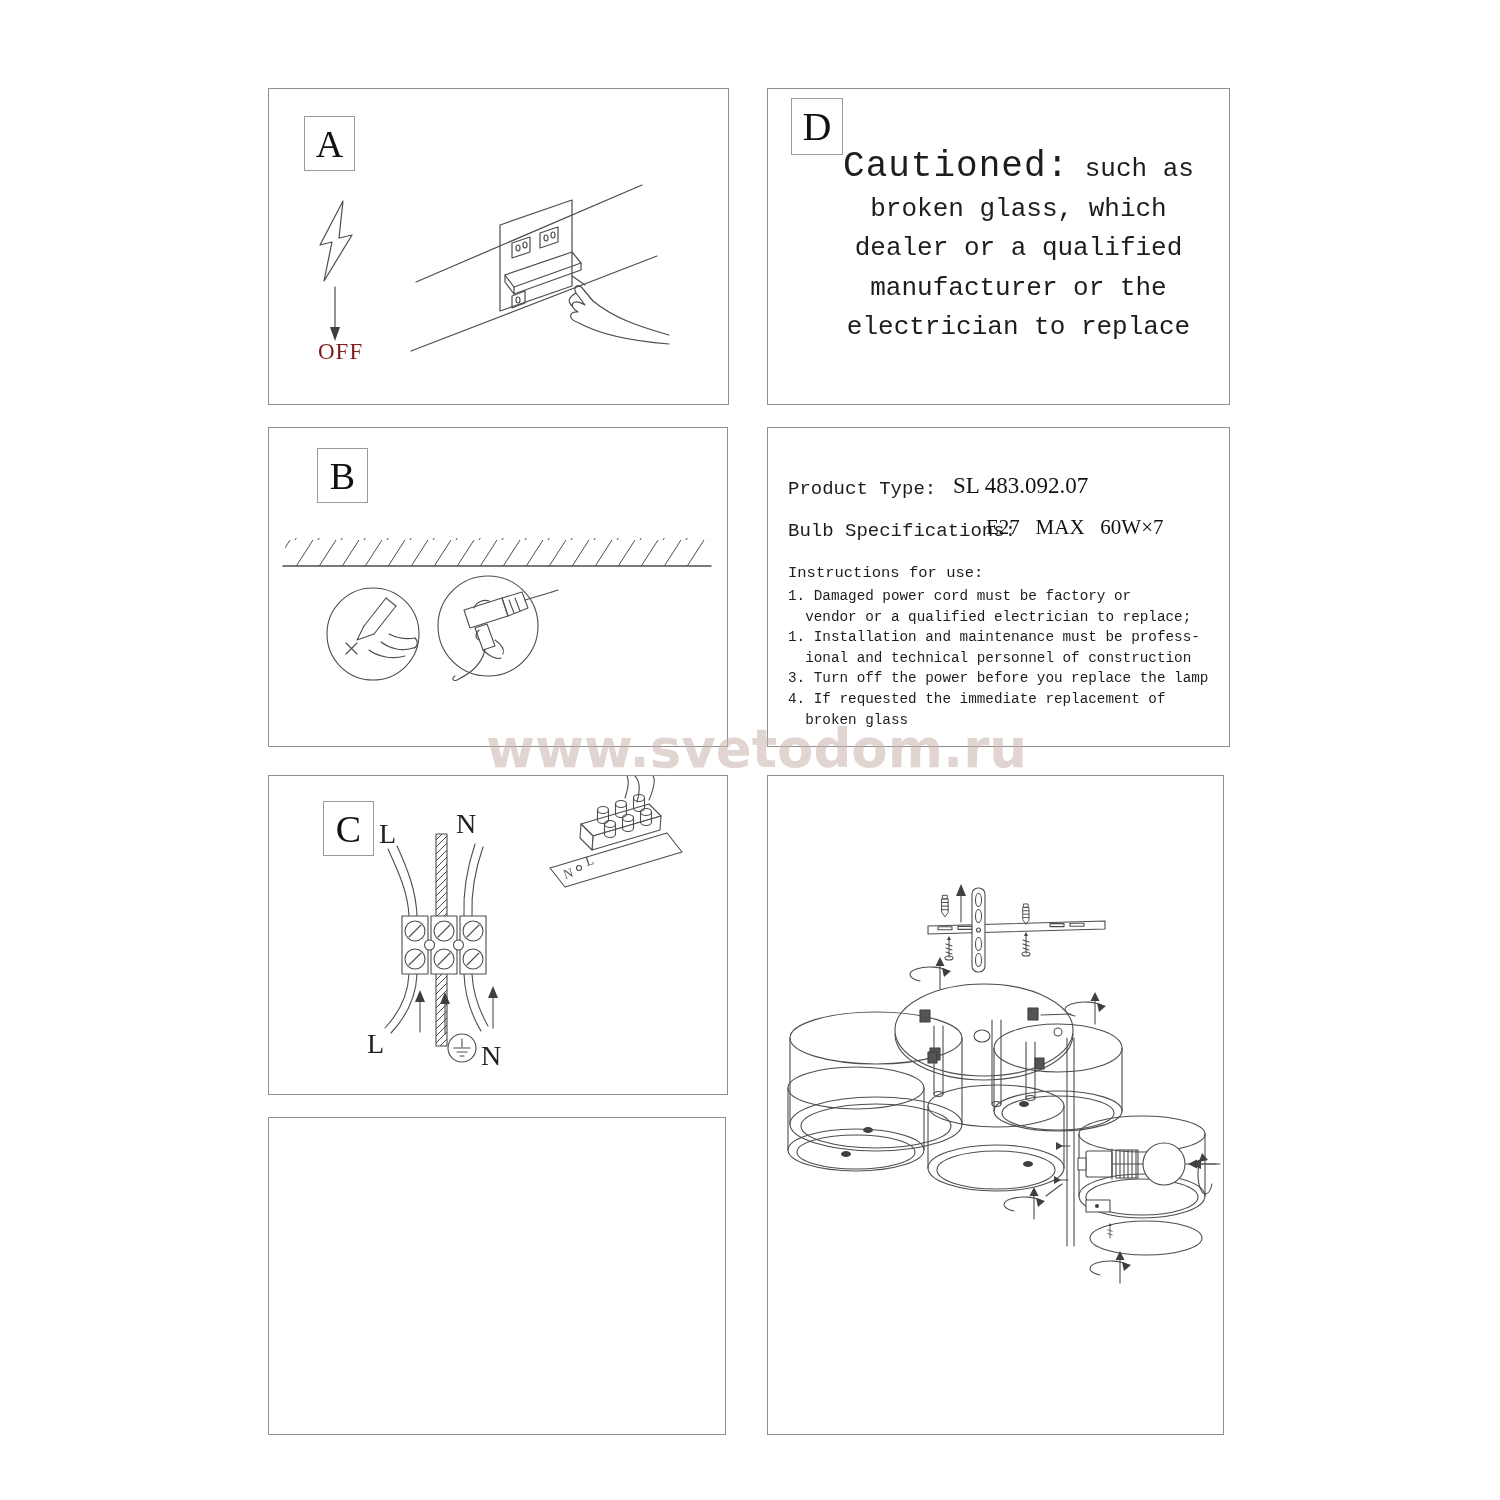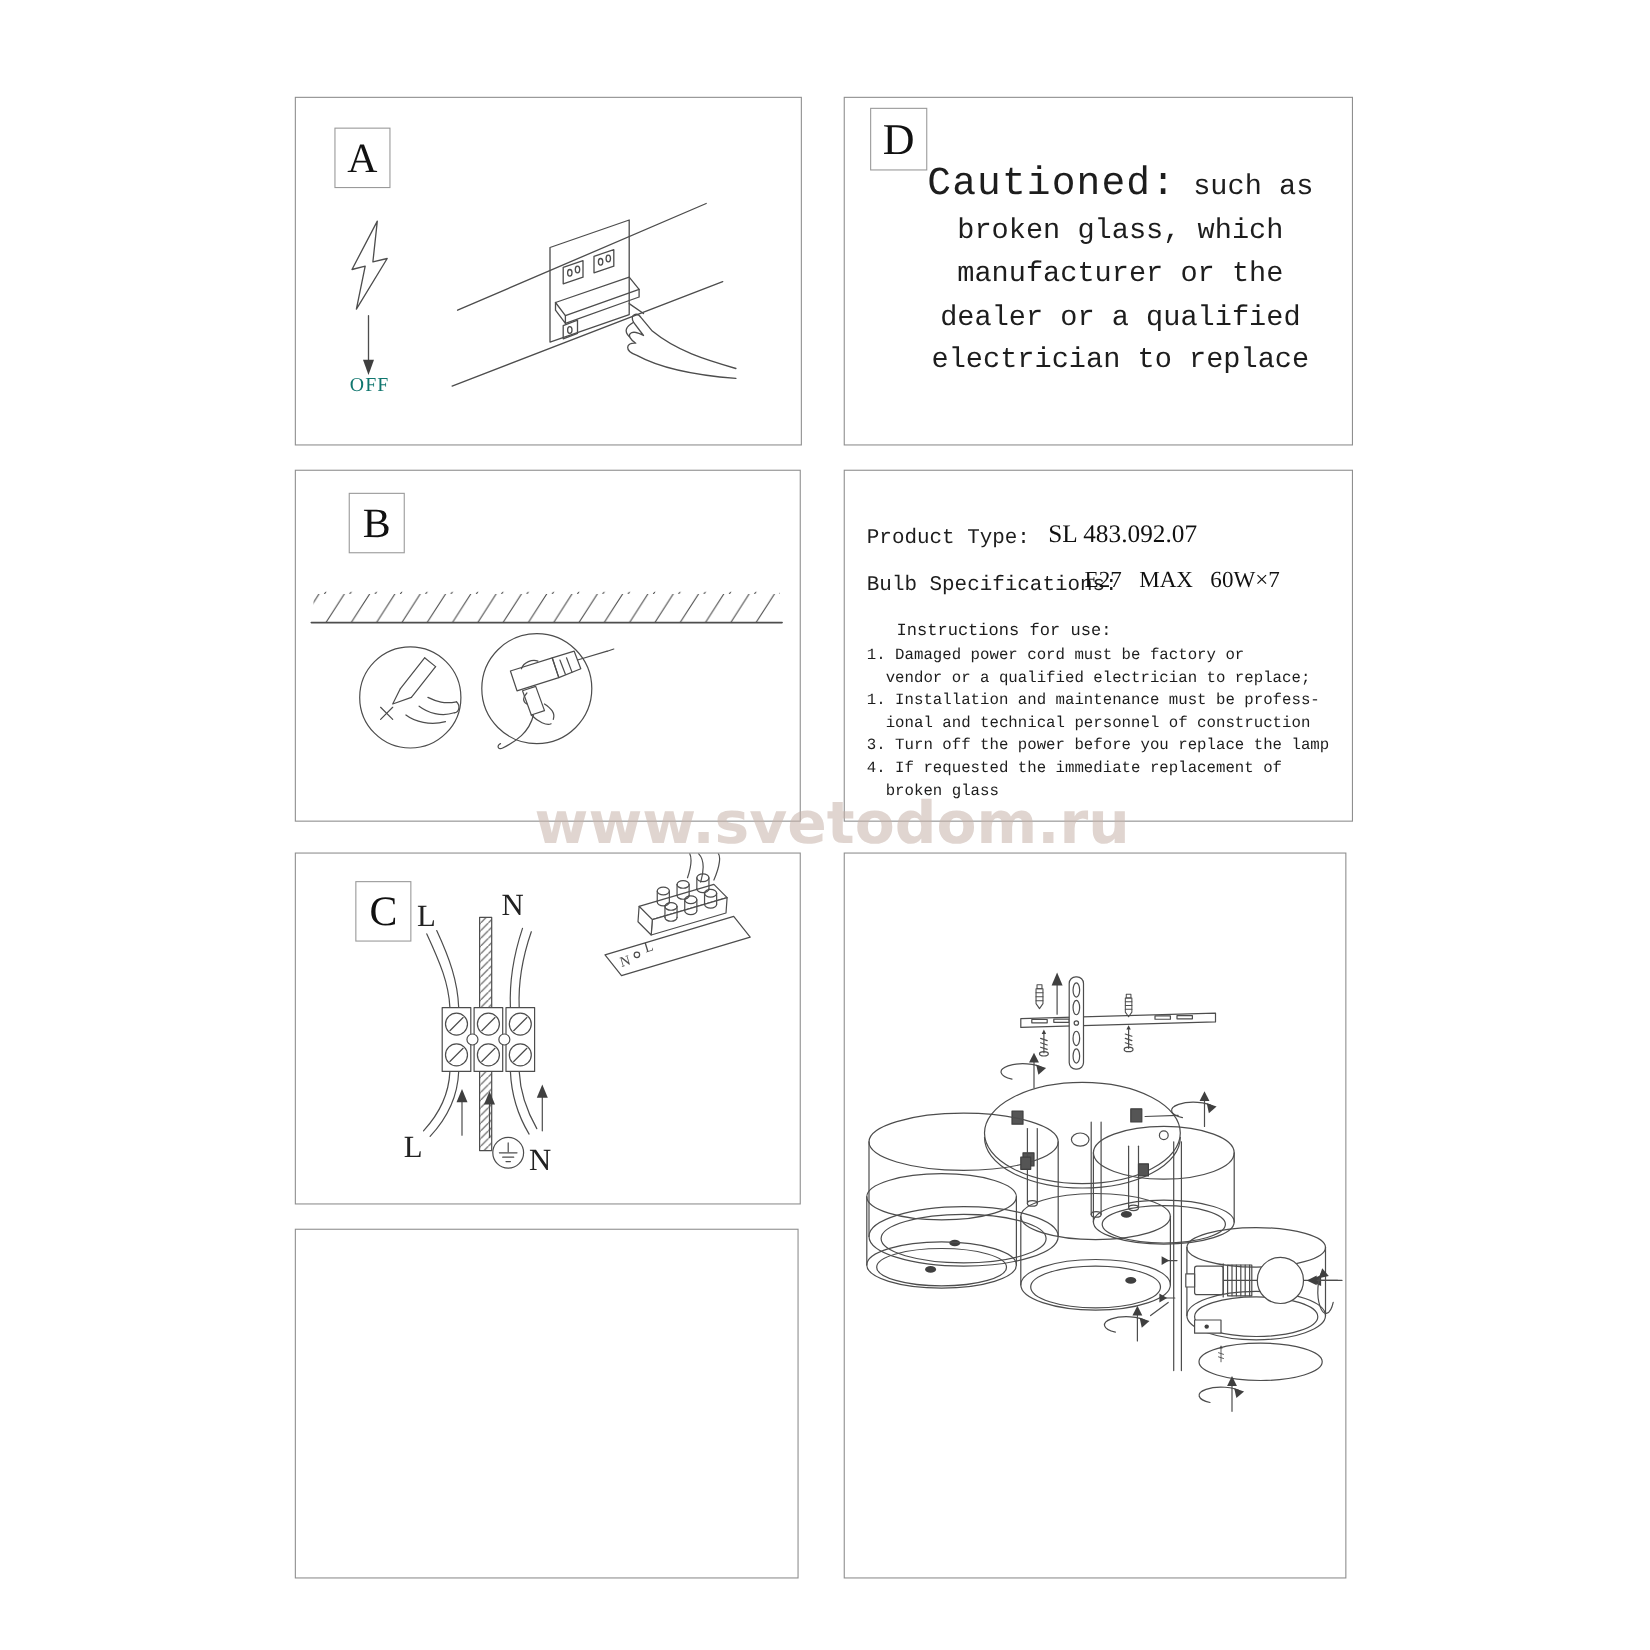--- a/index.html
+++ b/index.html
@@ -11,28 +11,28 @@
   .svgwrap{position:absolute;left:0;top:0;width:100%;height:100%;}
   svg{display:block;}
   .ln{position:absolute;font-family:"Liberation Serif", serif;color:#222;}
   
   .caution{position:absolute;left:53px;top:58px;width:395px;font-family:"Liberation Mono", monospace;
            font-size:26px;line-height:39.5px;color:#1d1d1d;letter-spacing:0px;text-align:center;}
   .caution .lead{font-size:36px;letter-spacing:1px;}
   
   .spec-label{position:absolute;font-size:19px;color:#1d1d1d;white-space:pre;}
   .spec-value{position:absolute;font-family:"Liberation Serif", serif;font-size:23px;color:#111;white-space:pre;}
-  .spec-title{position:absolute;font-size:15.5px;color:#1d1d1d;white-space:pre;margin-left:27px;}
+  .spec-title{position:absolute;font-size:15.5px;color:#1d1d1d;white-space:pre;}
   .spec-line{position:relative;font-size:14.3px;line-height:20.6px;color:#1d1d1d;white-space:pre;}
   #instructions{position:absolute;left:20px;top:158px;width:435px;}
   
   #watermark{position:absolute;left:486px;top:718px;z-index:20;pointer-events:none;
              font-family:"DejaVu Sans", sans-serif;font-weight:700;font-size:53px;
              color:rgba(199,178,170,0.55);letter-spacing:0px;white-space:nowrap;}
-  .off{position:absolute;font-family:"Liberation Serif", serif;font-size:18px;letter-spacing:1px;color:#0f766e;}
+  .off{position:absolute;font-family:"Liberation Serif", serif;font-size:23px;letter-spacing:1px;color:#7f1d1d;}
 </style>
 </head>
 <body>
 
 <div id="page">
 
   <div class="panel" style="left:268px;top:88px;width:459px;height:315px;">
     <div class="labelbox" style="left:35px;top:27px;width:49px;height:53px;font-size:38px;">
       <span>A</span>
     </div>
@@ -69,22 +69,22 @@
     </div>
   </div>
 
   <div class="panel" style="left:767px;top:88px;width:461px;height:315px;">
     <div class="labelbox" style="left:23px;top:9px;width:50px;height:55px;font-size:40px;">
       <span>D</span>
     </div>
     <div class="caution">
       <div><span class="lead">Cautioned:</span><span style="white-space:pre;"> such as</span></div>
       <div>broken glass, which</div>
+      <div>dealer or a qualified</div>
       <div>manufacturer or the</div>
-      <div>dealer or a qualified</div>
       <div>electrician to replace</div>
     </div>
   </div>
 
   <div class="panel" style="left:268px;top:427px;width:458px;height:318px;">
     <div class="labelbox" style="left:48px;top:20px;width:49px;height:53px;font-size:38px;">
       <span>B</span>
     </div>
     <div class="svgwrap">
       <svg width="458" height="318" viewBox="0 0 458 318" fill="none" stroke="#4d4d4d" stroke-width="1.1" stroke-linecap="round" stroke-linejoin="round">

